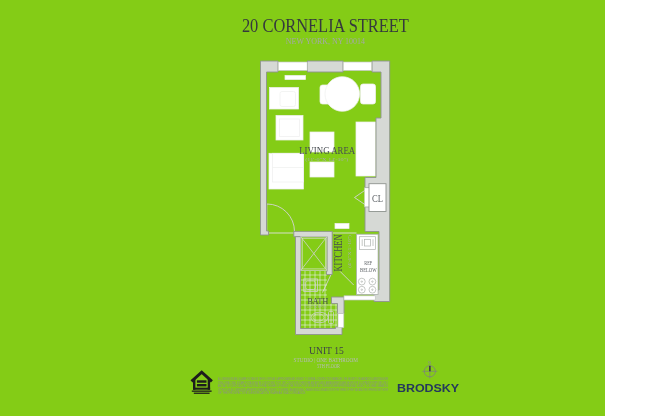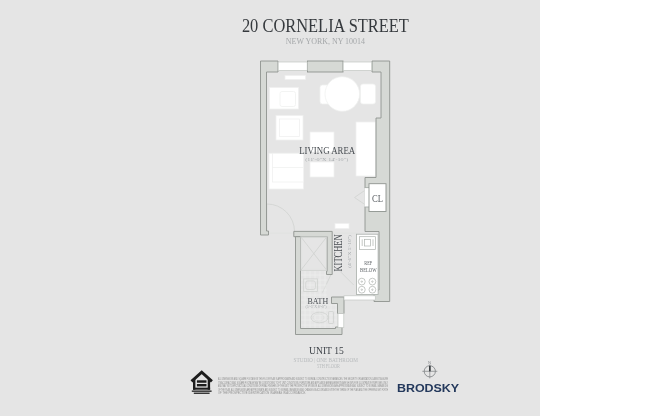--- a/index.html
+++ b/index.html
@@ -1,16 +1,16 @@
 <!DOCTYPE html>
 <html><head>
 <meta charset="utf-8">
 <style>
   html,body{margin:0;padding:0;background:#ffffff;}
-  #page{position:relative;width:540px;height:416px;background:#e5e5e5;overflow:hidden;
+  #page{position:relative;width:605px;height:416px;background:#84cc16;overflow:hidden;
         font-family:"Liberation Sans",sans-serif;}
 </style>
 </head>
 <body>
 <div id="page">
   <svg width="652" height="416" viewBox="0 0 652 416" style="position:absolute;left:0;top:0;">
     <g stroke-linecap="butt" stroke-linejoin="miter">
 
       <g fill="#ffffff" stroke="#eff0ef" stroke-width="0.75">
         <rect x="285" y="75.5" width="20.5" height="4"></rect>

